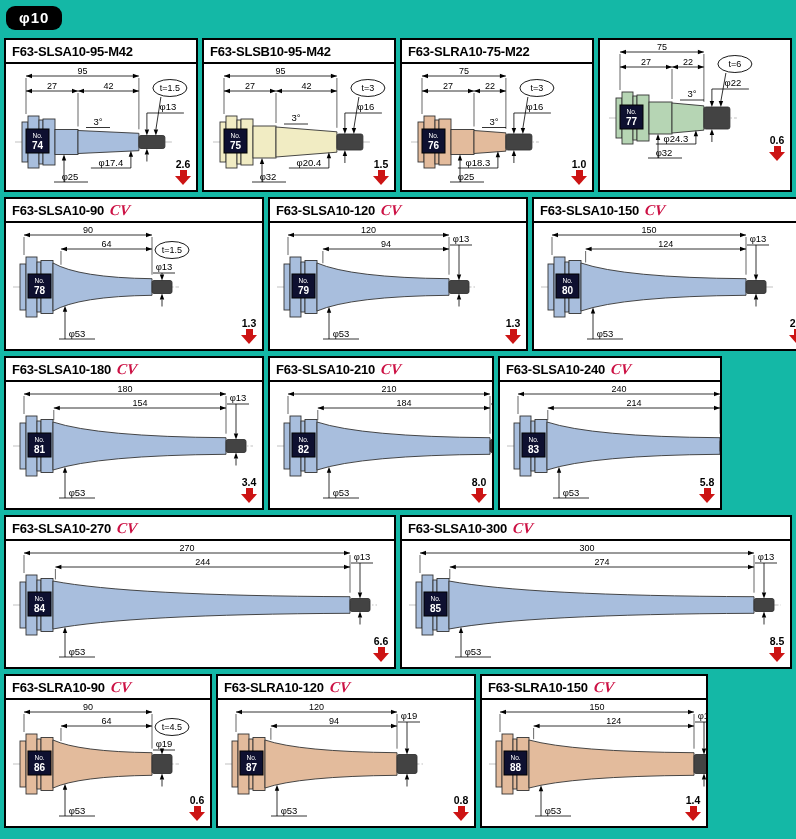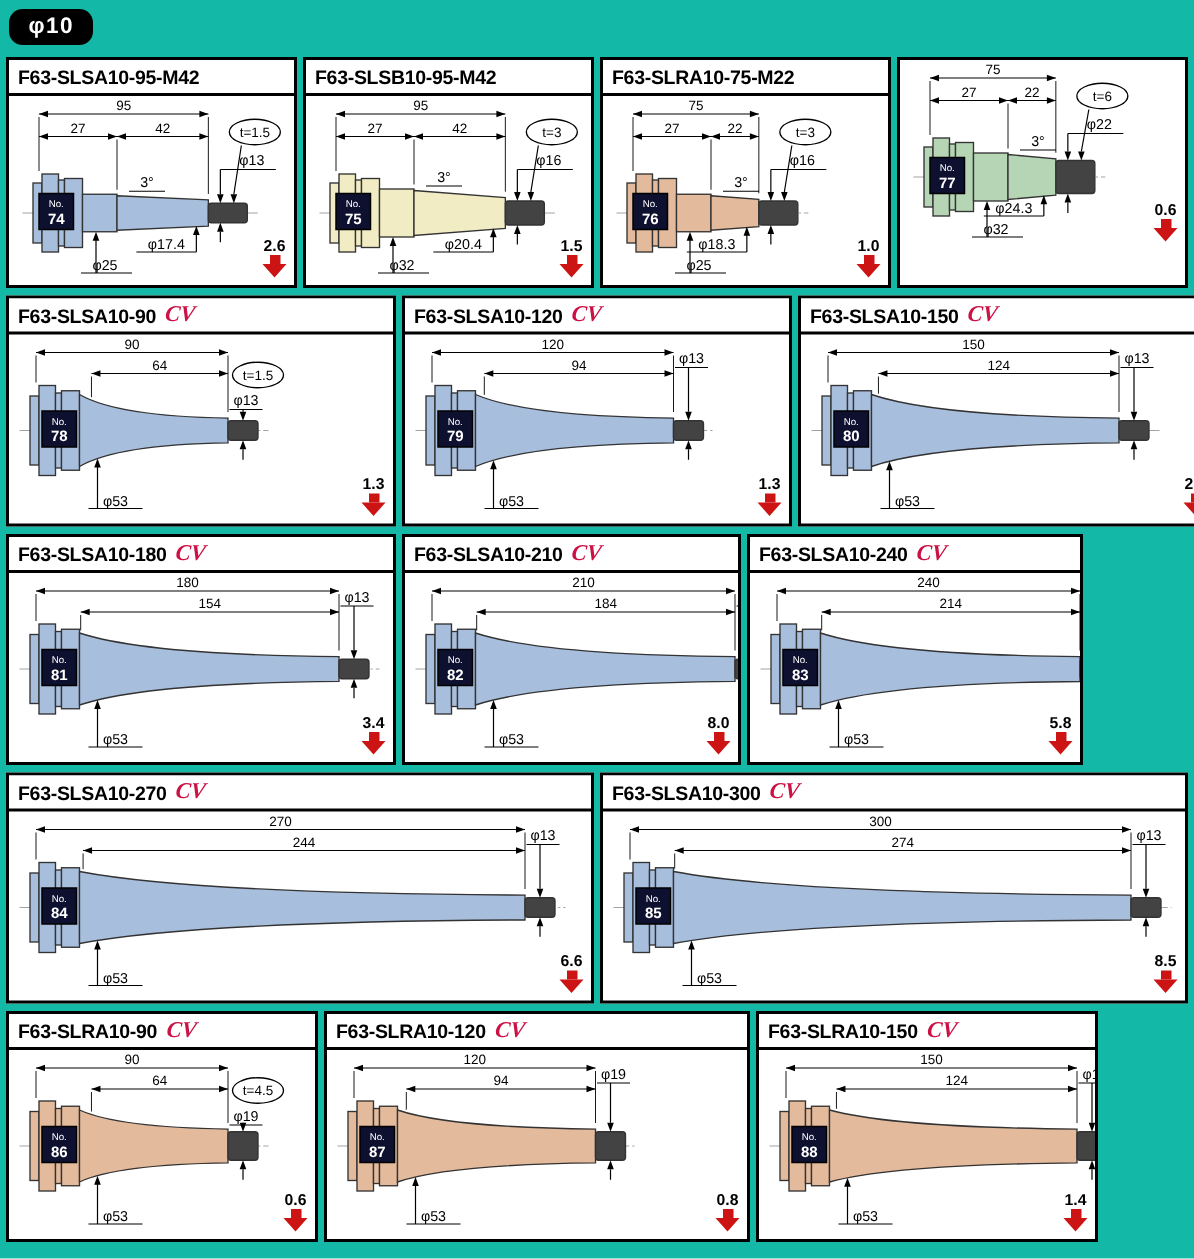--- a/index.html
+++ b/index.html
@@ -876,21 +876,21 @@
             </svg>
       <div class="pweight">
         <span class="wnum">0.6</span>
         <span class="warr">
                 <span class="wstem"></span>
                 <span class="wtri"></span>
               </span>
       </div>
     </div>
   </div>
-        <div class="panel" style="width:284px">
+        <div class="panel" style="width:260px">
     <div class="phead">
       <span class="ptitle"><span class="tseg">F63-SLRA10-120</span></span>
       <span class="cv">CV</span>
 
     </div>
     <div class="pdraw">
       <svg width="256" height="126" viewBox="0 0 256 126">
               <line class="cl" x1="7" y1="64" x2="206" y2="64"></line>
               <g>
                 <rect class="part" x="14" y="41" width="6" height="46" fill="#e3bb9c"></rect>

